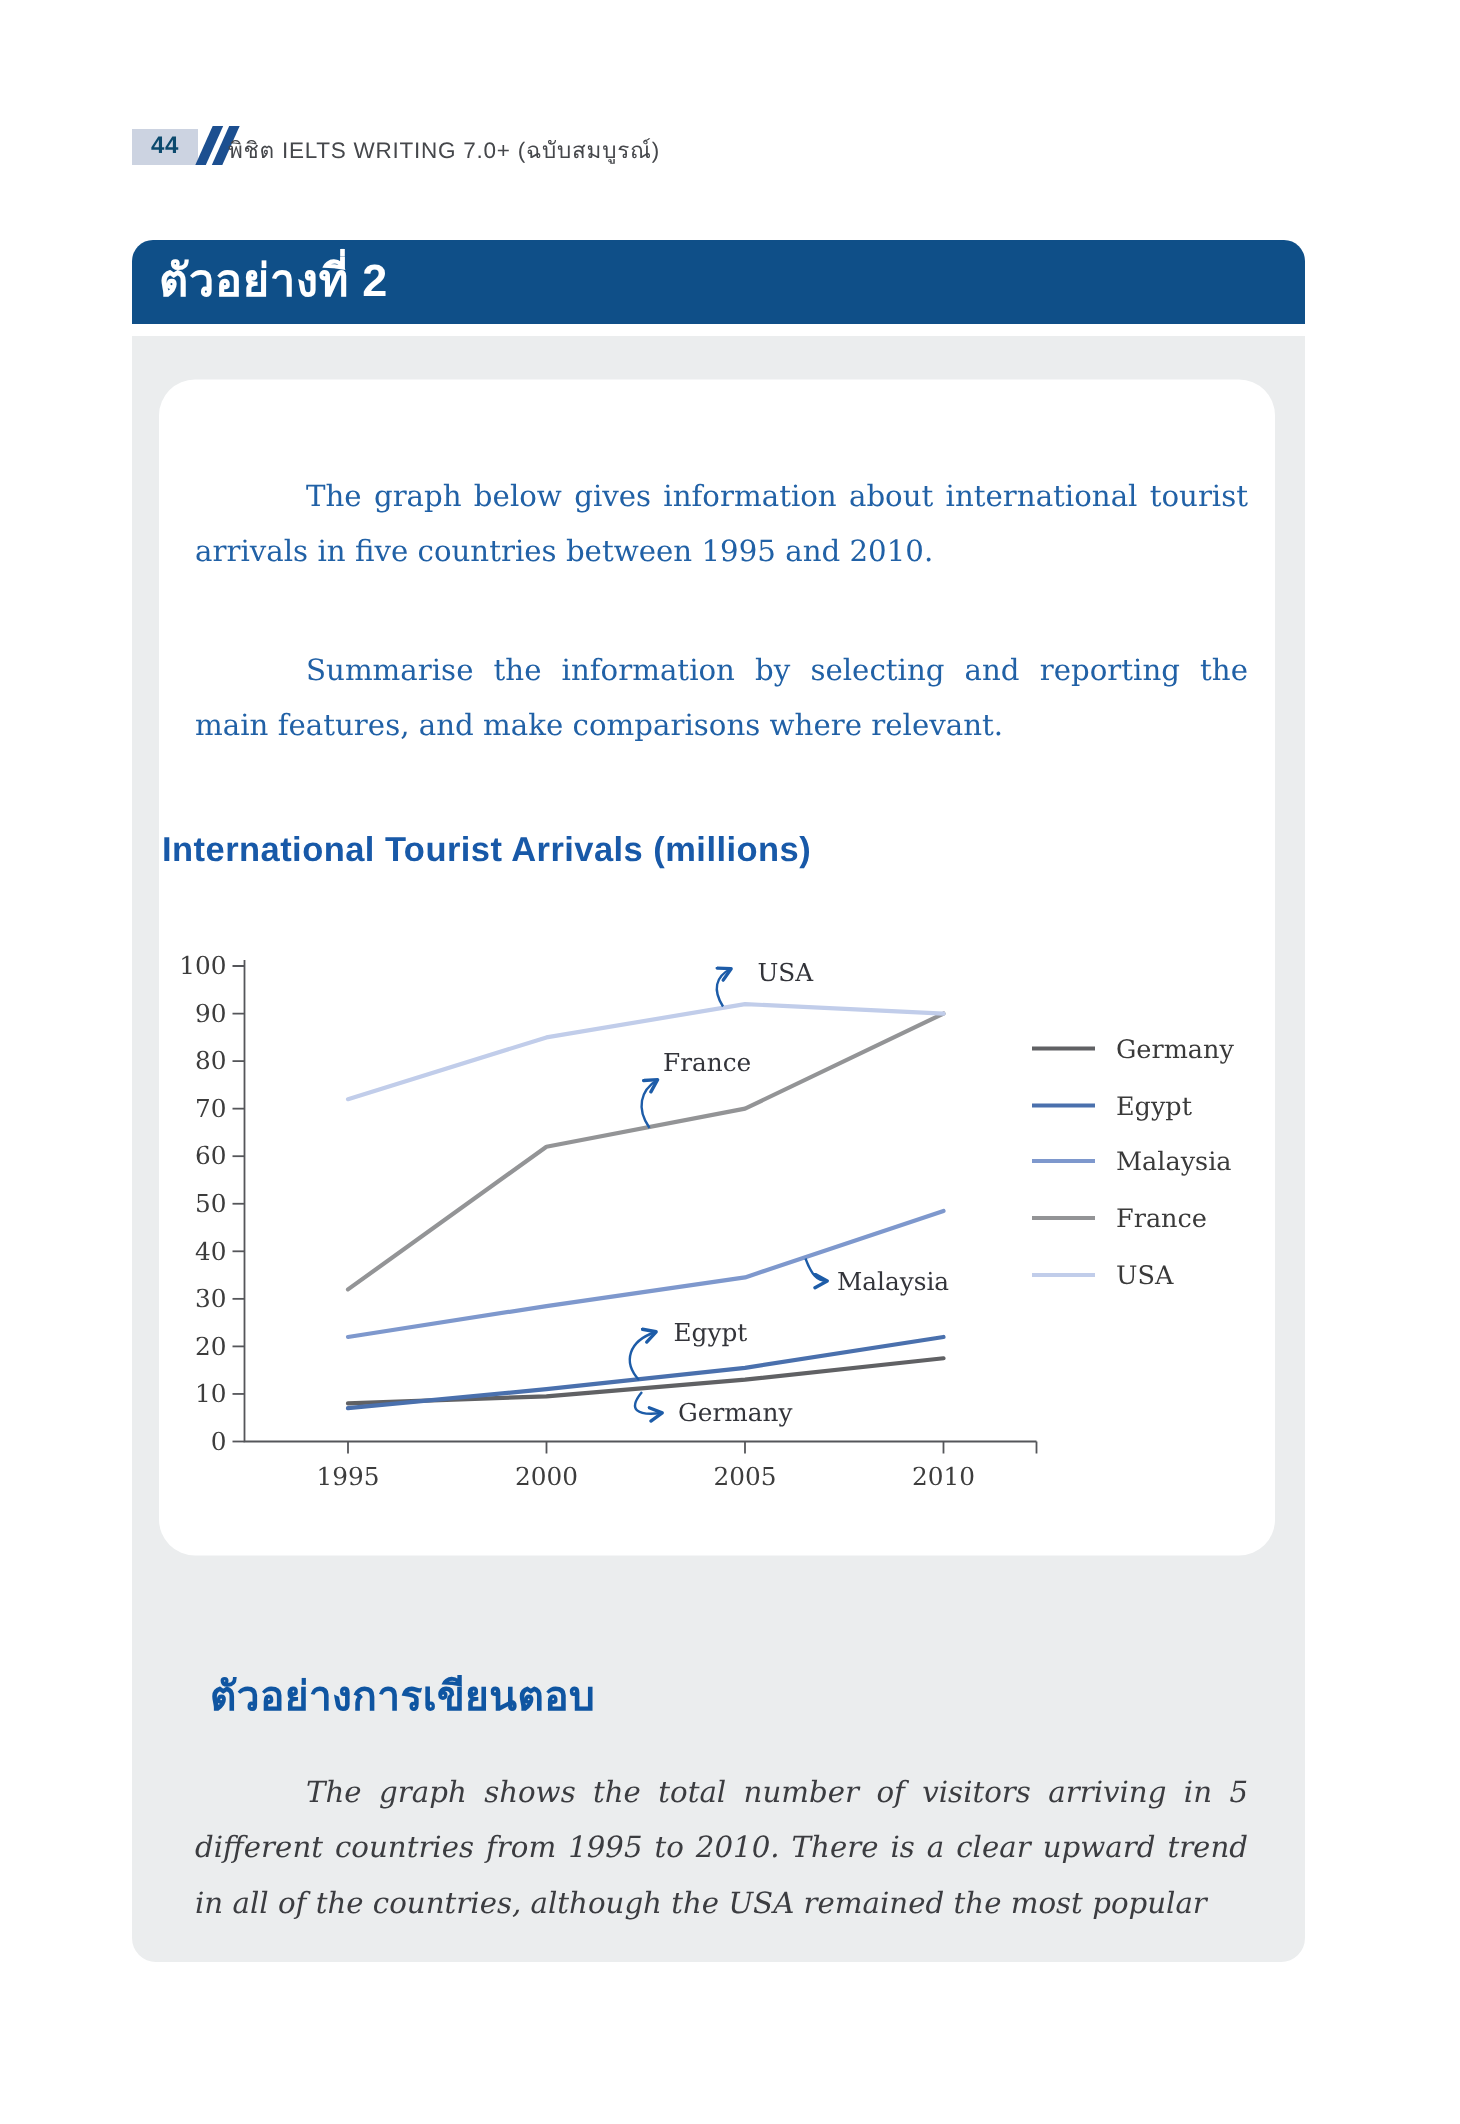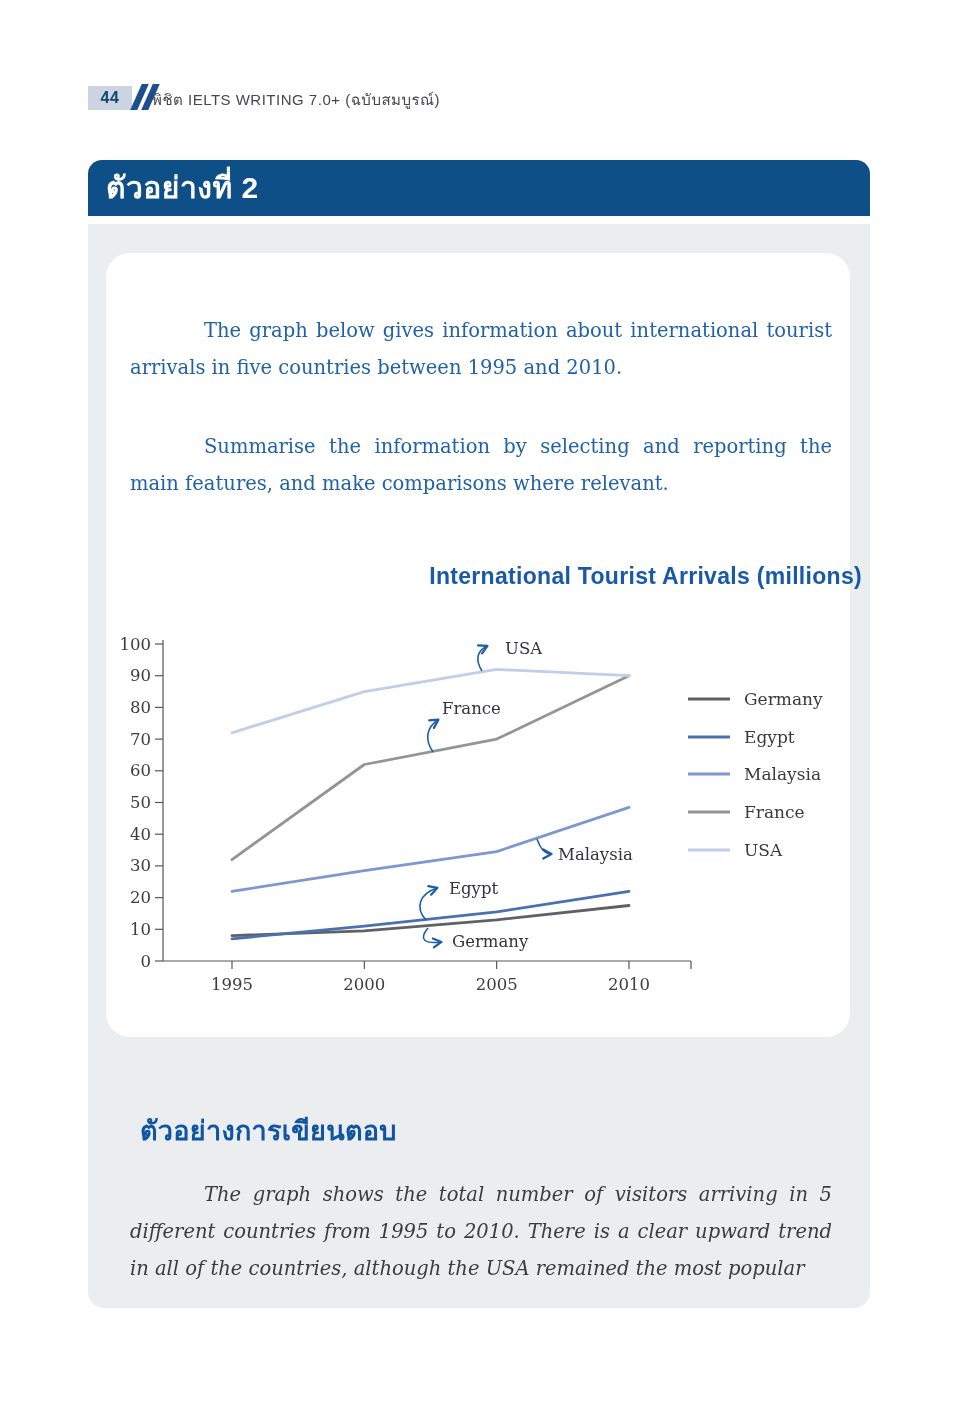--- a/index.html
+++ b/index.html
@@ -41,22 +41,22 @@
   }
   
   .task-p{
     position:absolute;left:130px;width:702px;margin:0;
     font-family:"DejaVu Serif", serif;font-size:19.5px;line-height:37px;
     color:#2161a6;text-align:justify;text-indent:74px;
   }
   .task-p1{top:302px;margin-top:10px;}
   .task-p2{top:428px;}
   .chart-title{
-    position:absolute;left:106px;top:551px;width:744px;text-align:right;
-    font-weight:bold;font-size:23px;color:#1859a8;letter-spacing:.3px;margin:12px;
+    position:absolute;left:106px;top:551px;width:744px;text-align:left;
+    font-weight:bold;font-size:23px;color:#1859a8;letter-spacing:.3px;margin:2px;
   }
   .chart-svg{position:absolute;left:106px;top:613px;}
   
   .ans-h{
     position:absolute;left:124px;top:1093px;margin:16px;
     font-weight:bold;font-size:27px;color:#0f55a1;letter-spacing:.3px;
   }
   .ans-p{
     position:absolute;left:130px;top:1176px;width:702px;margin:0;
     font-family:"DejaVu Serif", serif;font-size:19.5px;line-height:37px;

